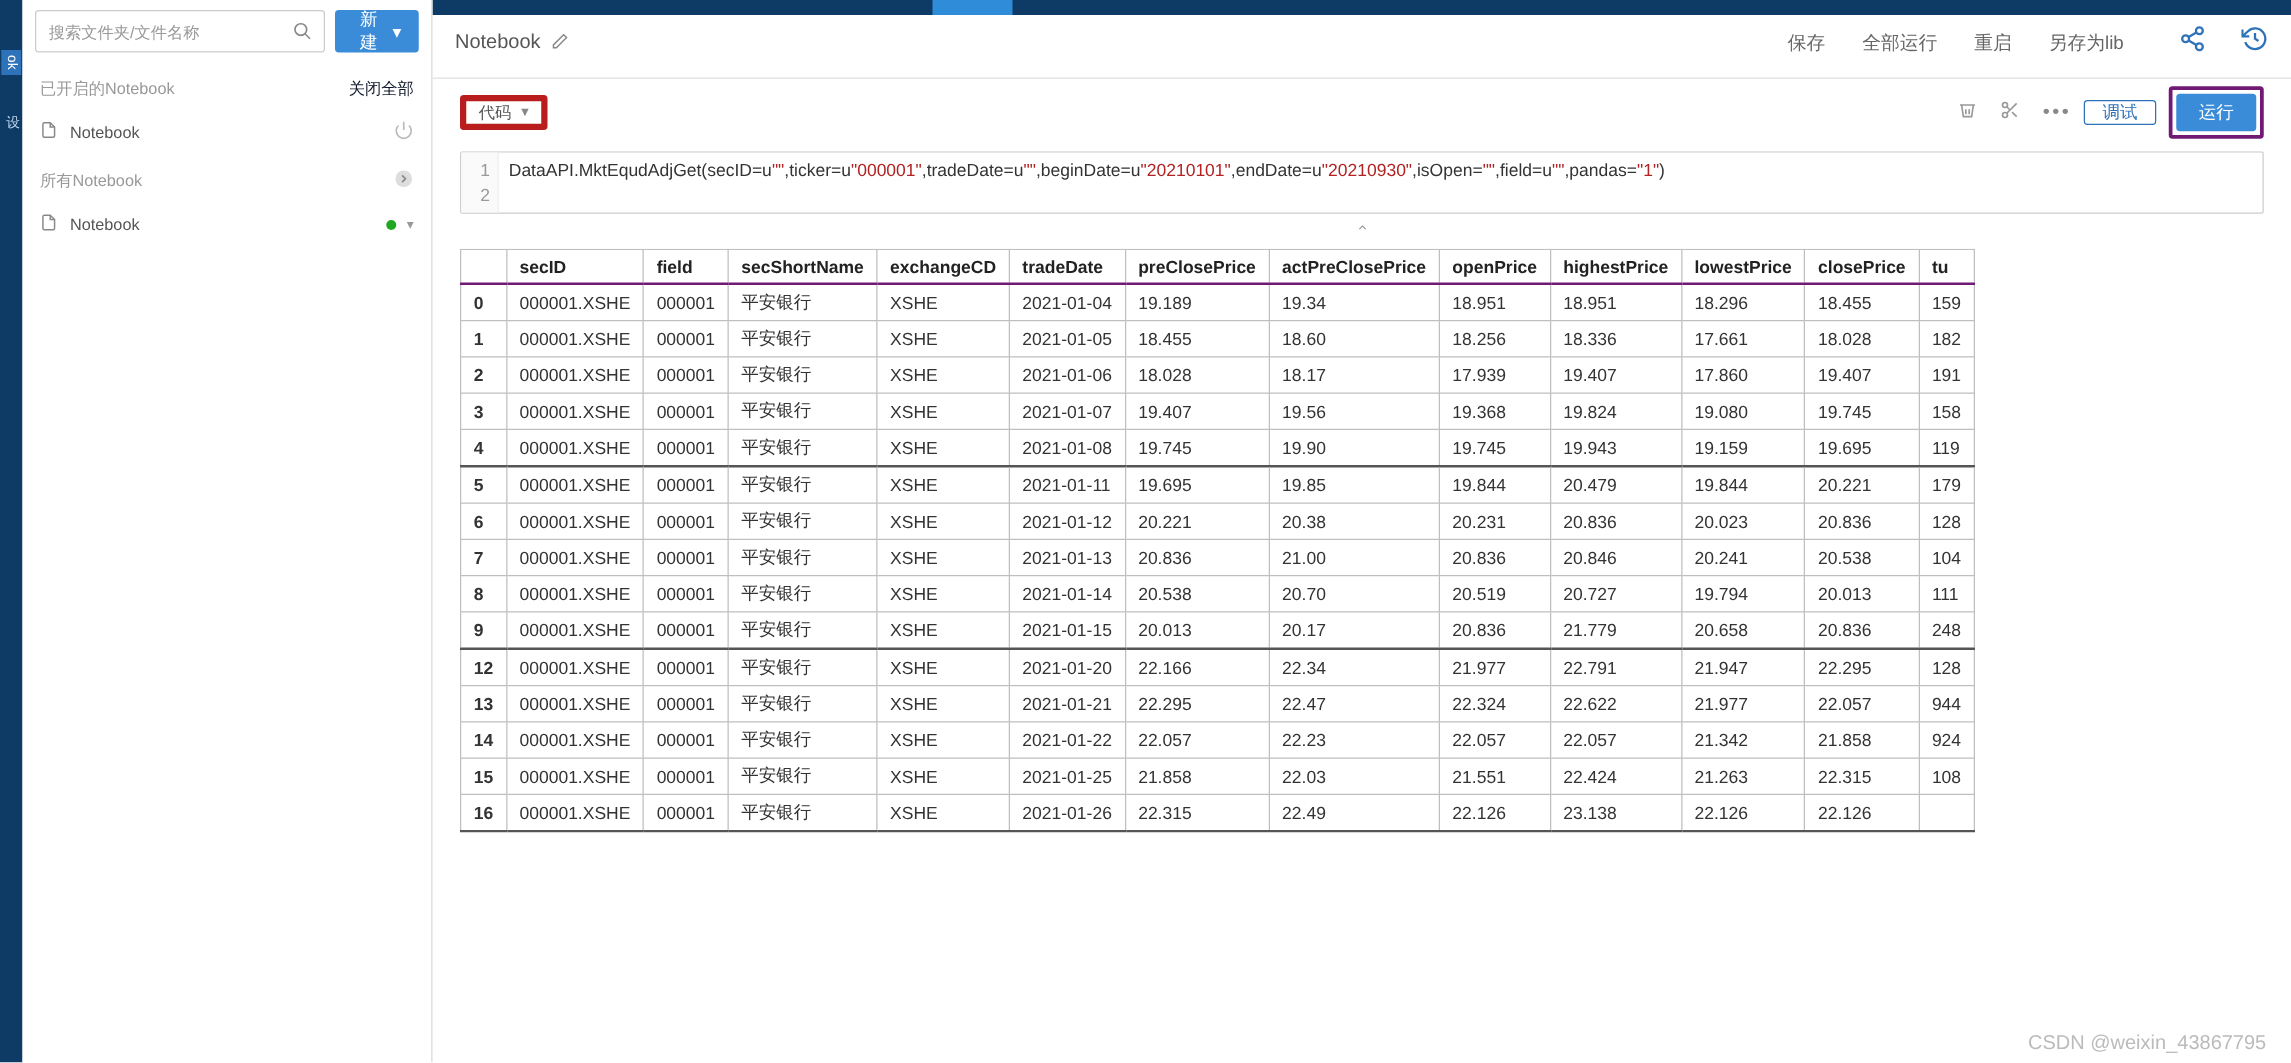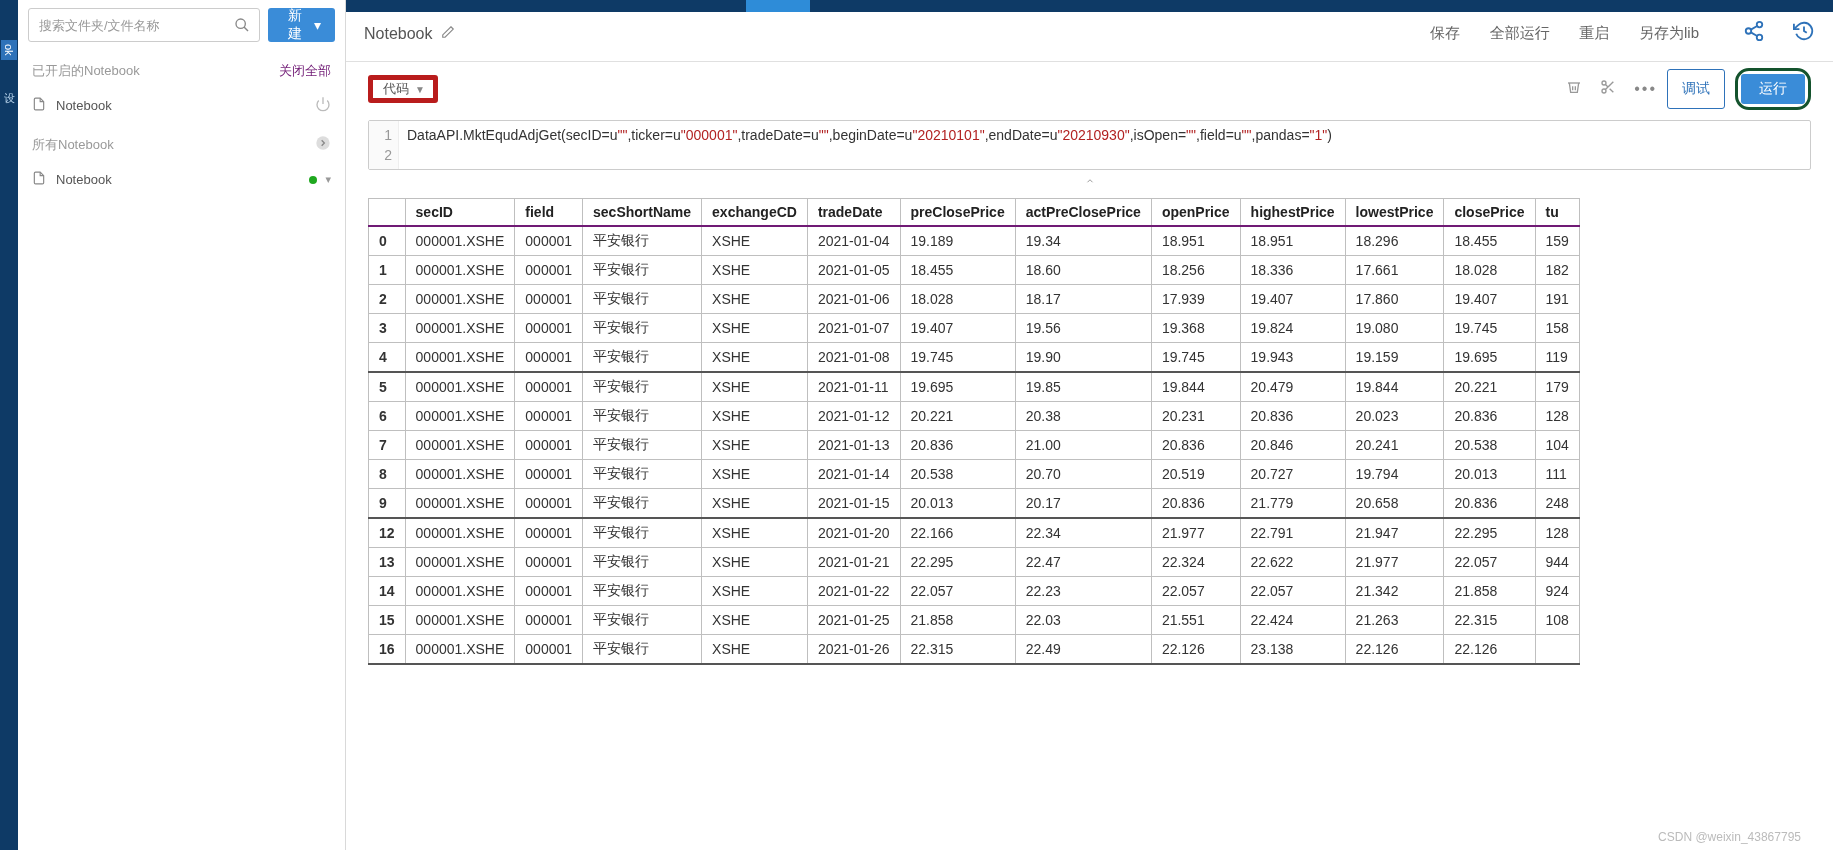--- a/index.html
+++ b/index.html
@@ -8,58 +8,58 @@
 .leftbar div{writing-mode:vertical-rl;transform:none;margin-bottom:20px;color:#b8d4ec;padding:4px 2px}
 .leftbar .active{background:#2e72b9;color:#fff}
 .sidebar{width:328px;border-right:1px solid #d9d9d9;display:flex;flex-direction:column;background:#fff}
 .sidebar-top{display:flex;align-items:flex-start;padding:8px 10px;gap:8px}
 .search-wrap{flex:1;display:flex;align-items:center;border:1px solid #ccc;border-radius:3px;height:34px;background:#fff}
 .search-wrap input{flex:1;border:none;outline:none;padding:0 10px;font-size:13px;background:transparent;color:#666}
 .search-wrap input::placeholder{color:#999}
 .search-icon{width:34px;display:flex;align-items:center;justify-content:center;color:#888}
 .new-btn{height:34px;background:#3a8cd8;color:#fff;border:none;border-radius:3px;padding:0 14px;font-size:14px;display:flex;align-items:center;gap:6px;cursor:pointer}
 .section-head{display:flex;justify-content:space-between;align-items:center;padding:12px 14px 8px;color:#999;font-size:13px}
-.section-head a{color:#701a75;text-decoration:none;font-size:13px}
+.section-head a{color:#0f172a;text-decoration:none;font-size:13px}
 .nb-item{display:flex;align-items:center;padding:8px 14px;color:#555;cursor:pointer}
 .nb-item .doc-icon{width:16px;margin-right:8px;color:#888}
 .nb-item .spacer{flex:1}
 .nb-item .power-icon{color:#bbb}
 .nb-item .dot{width:8px;height:8px;border-radius:50%;background:#1fa81f;display:inline-block;margin-right:8px}
 .nb-item .caret{color:#999;font-size:11px}
 .section-head .chev{color:#bbb}
 .main{flex:1;display:flex;flex-direction:column;overflow:hidden}
 .header{display:flex;align-items:center;padding:8px 18px 14px;gap:8px}
 .title{font-size:16px;color:#555;display:flex;align-items:center;gap:8px}
 .title .edit-icon{color:#888;font-size:14px}
 .header-spacer{flex:1}
 .header-links a{color:#666;margin-right:26px;text-decoration:none;font-size:15px}
 .header-icons{display:flex;align-items:center;gap:28px;margin-left:10px}
 .header-icons span{color:#2e72b9;font-size:20px;cursor:pointer}
 .toolbar{border-top:1px solid #e0e0e0;padding:6px 22px 10px;display:flex;align-items:center;gap:10px}
 .cell-type{border:5px solid #b91c1c;border-radius:3px;height:28px;padding:0 8px 0 10px;display:flex;align-items:center;color:#555;font-size:13px;background:#fff;cursor:pointer;gap:6px}
 .toolbar-spacer{flex:1}
 .tool-icons{display:flex;align-items:center;gap:18px;color:#888;font-size:16px}
 .tool-icons span{cursor:pointer}
-.debug-btn{height:40px;border:1px solid #2e72b9;background:#fff;color:#2e72b9;border-radius:3px;padding:0 14px;font-size:14px;cursor:pointer}
+.debug-btn{height:20px;border:1px solid #2e72b9;background:#fff;color:#2e72b9;border-radius:3px;padding:0 14px;font-size:14px;cursor:pointer}
 .run-btn{height:30px;border:none;background:#3a8cd8;color:#fff;border-radius:3px;padding:0 18px;font-size:14px;cursor:pointer}
-.run-box{border:3px solid #14532d;padding:3px;border-radius:14px}
+.run-box{border:3px solid #701a75;padding:3px;border-radius:3px}
 .notebook-area{flex:1;overflow:auto;padding:0 22px}
 .code-cell{border:1px solid #ccc;border-radius:2px;display:flex;font-family:Consolas,Monaco,monospace;font-size:14px;line-height:20px;background:#fff}
 .gutter{width:30px;text-align:right;padding:4px 6px 4px 0;color:#999;background:#fafafa;border-right:1px solid #eee}
 .code{padding:4px 8px;white-space:pre;color:#333}
 .code .s{color:#b22222}
 .collapse{display:flex;justify-content:center;padding:6px 0;color:#888;cursor:pointer}
 .table-wrap{margin-top:6px;overflow:auto}
 table{border-collapse:collapse;font-family:Consolas,Monaco,monospace;font-size:14px}
 th,td{border:1px solid #bfbfbf;padding:5px 10px;text-align:left;white-space:nowrap;background:#fff}
 th{font-weight:bold;color:#222}
 td.idx,th.idx{font-weight:bold;width:30px}
 tbody tr:nth-child(5n) td{border-bottom:2px solid #555}
 thead th{border-bottom:2px solid #701a75}
-.watermark{position:fixed;right:32px;bottom:6px;color:#bbb;font-size:12px;font-family:sans-serif}
+.watermark{position:fixed;right:20px;bottom:6px;color:#bbb;font-size:16px;font-family:sans-serif}
 </style>
 </head>
 <body>
 
 <div class="leftbar">
   <div class="active">ok</div>
   <div>设</div>
 </div>
 
 <div class="sidebar">

